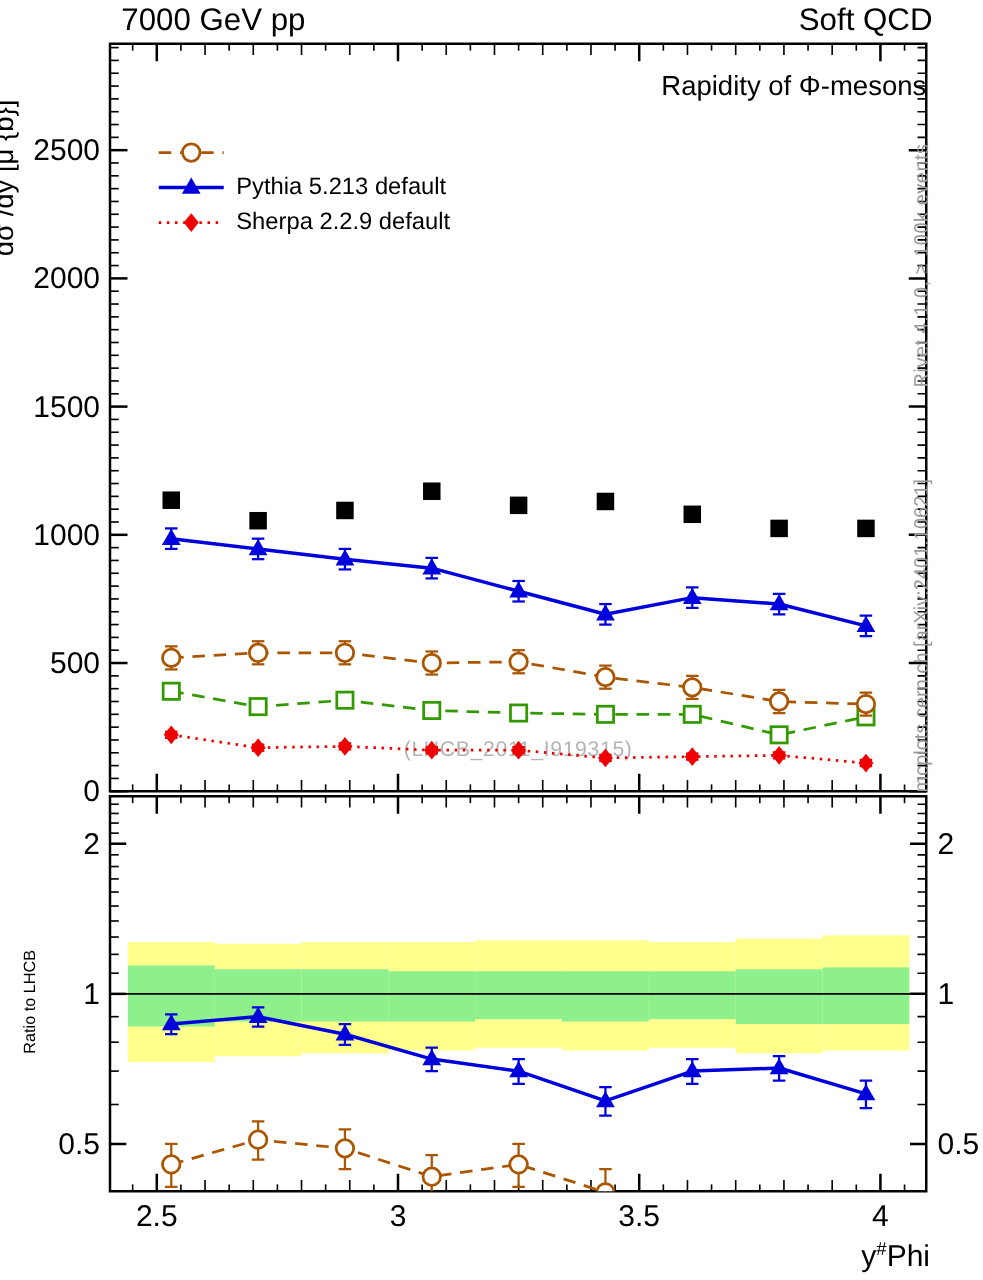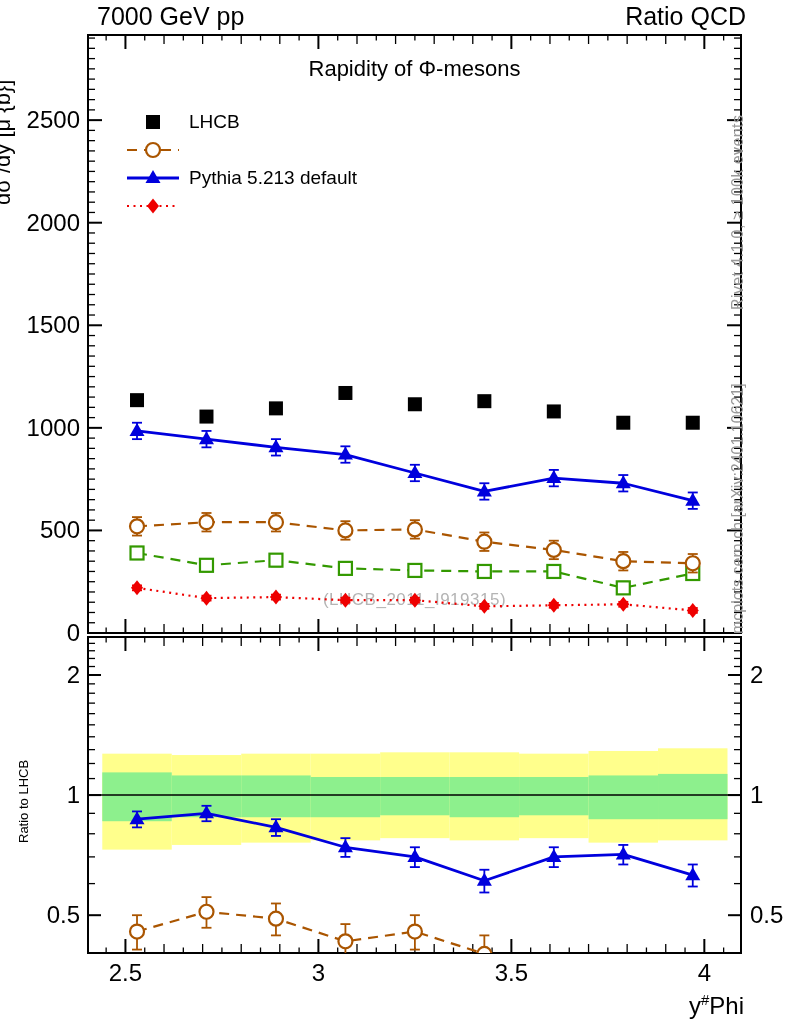--- a/index.html
+++ b/index.html
@@ -1,73 +1,68 @@
 <!DOCTYPE html>
 <html><head>
 <meta charset="utf-8">
 <style>
   html,body{margin:0;padding:0;background:#fff;}
   .page{position:relative;width:786px;height:1024px;background:#fff;
         font-family:"Liberation Sans",sans-serif;color:#000;overflow:hidden;text-decoration:underline;}
   .page svg.canvas{position:absolute;left:0;top:0;z-index:1;}
   .hdr-left{position:absolute;left:97px;top:2px;font-size:25px;z-index:2;}
   .hdr-right{position:absolute;right:40px;top:2px;font-size:25px;z-index:2;}
-  .title{position:absolute;left:88px;width:653px;top:56px;text-align:center;font-size:22px;z-index:2;}
+  .title{position:absolute;left:88px;width:653px;top:56px;text-align:right;font-size:22px;z-index:2;}
   .watermark{position:absolute;left:88px;width:653px;top:590px;text-align:center;
              font-size:17px;color:#b4b4b4;z-index:0;letter-spacing:0.5px;}
   .vrot{position:absolute;transform:rotate(-90deg);transform-origin:0 100%;white-space:nowrap;}
   .ylabel-main{left:16px;top:179px;height:26px;line-height:26px;font-size:22px;z-index:2;}
   .ylabel-ratio{left:32px;top:827px;height:16px;line-height:16px;font-size:13px;z-index:2;}
   .note-top{left:747px;top:292px;height:18px;line-height:18px;font-size:16px;color:#999;z-index:2;letter-spacing:0.4px;}
   .note-bottom{left:747px;top:616px;height:18px;line-height:18px;font-size:16px;color:#999;z-index:2;}
   .xlabel{position:absolute;right:42px;top:992px;font-size:24px;z-index:2;}
   .xlabel sup{font-size:0.62em;}
   .legend{position:absolute;left:126px;top:108px;z-index:2;}
   .legend-row{display:flex;align-items:center;height:28px;}
   .legend-row svg{width:54px;height:26px;margin-right:9px;flex:0 0 auto;}
   .legend-label{font-size:19px;white-space:nowrap;}
 </style>
 </head>
 <body>
 
 <div class="page">
   <div class="hdr-left">7000 GeV pp</div>
-  <div class="hdr-right">Ratio QCD</div>
+  <div class="hdr-right">Soft QCD</div>
   <div class="title">Rapidity of Φ-mesons</div>
   <div class="watermark">(LHCB_2011_I919315)</div>
   <div class="ylabel-main vrot">dσ /dy [μ {b}]</div>
   <div class="ylabel-ratio vrot">Ratio to LHCB</div>
   <div class="note-top vrot">Rivet 4.1.0, ≥ 100k events</div>
   <div class="note-bottom vrot">mcplots.cern.ch [arXiv:2401.10621]</div>
   <div class="xlabel"><span>y</span><sup>#</sup><span>Phi</span></div>
   <div id="legend" class="legend">
-      <div class="legend-row">
-        <svg viewBox="0 0 54 26">
-          <rect x="20" y="6" width="14" height="14" fill="#000000"></rect>
-        </svg>
-        <span class="legend-label">LHCB</span>
-      </div>
       <div class="legend-row">
         <svg viewBox="0 0 54 26">
           <line x1="1" y1="13" x2="53" y2="13" stroke="#aa5500" stroke-width="2.2" stroke-dasharray="10,7"></line>
           <circle cx="27" cy="13" r="7" fill="#fff" stroke="#aa5500" stroke-width="2.2"></circle>
         </svg>
       </div>
       <div class="legend-row">
         <svg viewBox="0 0 54 26">
           <line x1="1" y1="13" x2="53" y2="13" stroke="#0000dd" stroke-width="2.8"></line>
           <polygon points="27,5 19.5,18 34.5,18" fill="#0000dd"></polygon>
         </svg>
         <span class="legend-label">Pythia 5.213 default</span>
       </div>
       <div class="legend-row">
         <svg viewBox="0 0 54 26">
           <line x1="1" y1="13" x2="53" y2="13" stroke="#ee0000" stroke-width="2.2" stroke-dasharray="2,4.5"></line>
           <polygon points="27,5.5 33,13 27,20.5 21,13" fill="#ee0000"></polygon>
         </svg>
+        <span class="legend-label">Sherpa 2.2.9 default</span>
       </div>
     </div>
   <svg id="plot-svg" class="canvas" width="786" height="1024" viewBox="0 0 786 1024">
       <defs>
         <clipPath id="clipM">
           <rect x="88" y="35" width="653" height="598"></rect>
         </clipPath>
         <clipPath id="clipR">
           <rect x="88" y="637" width="653" height="316"></rect>
         </clipPath>

